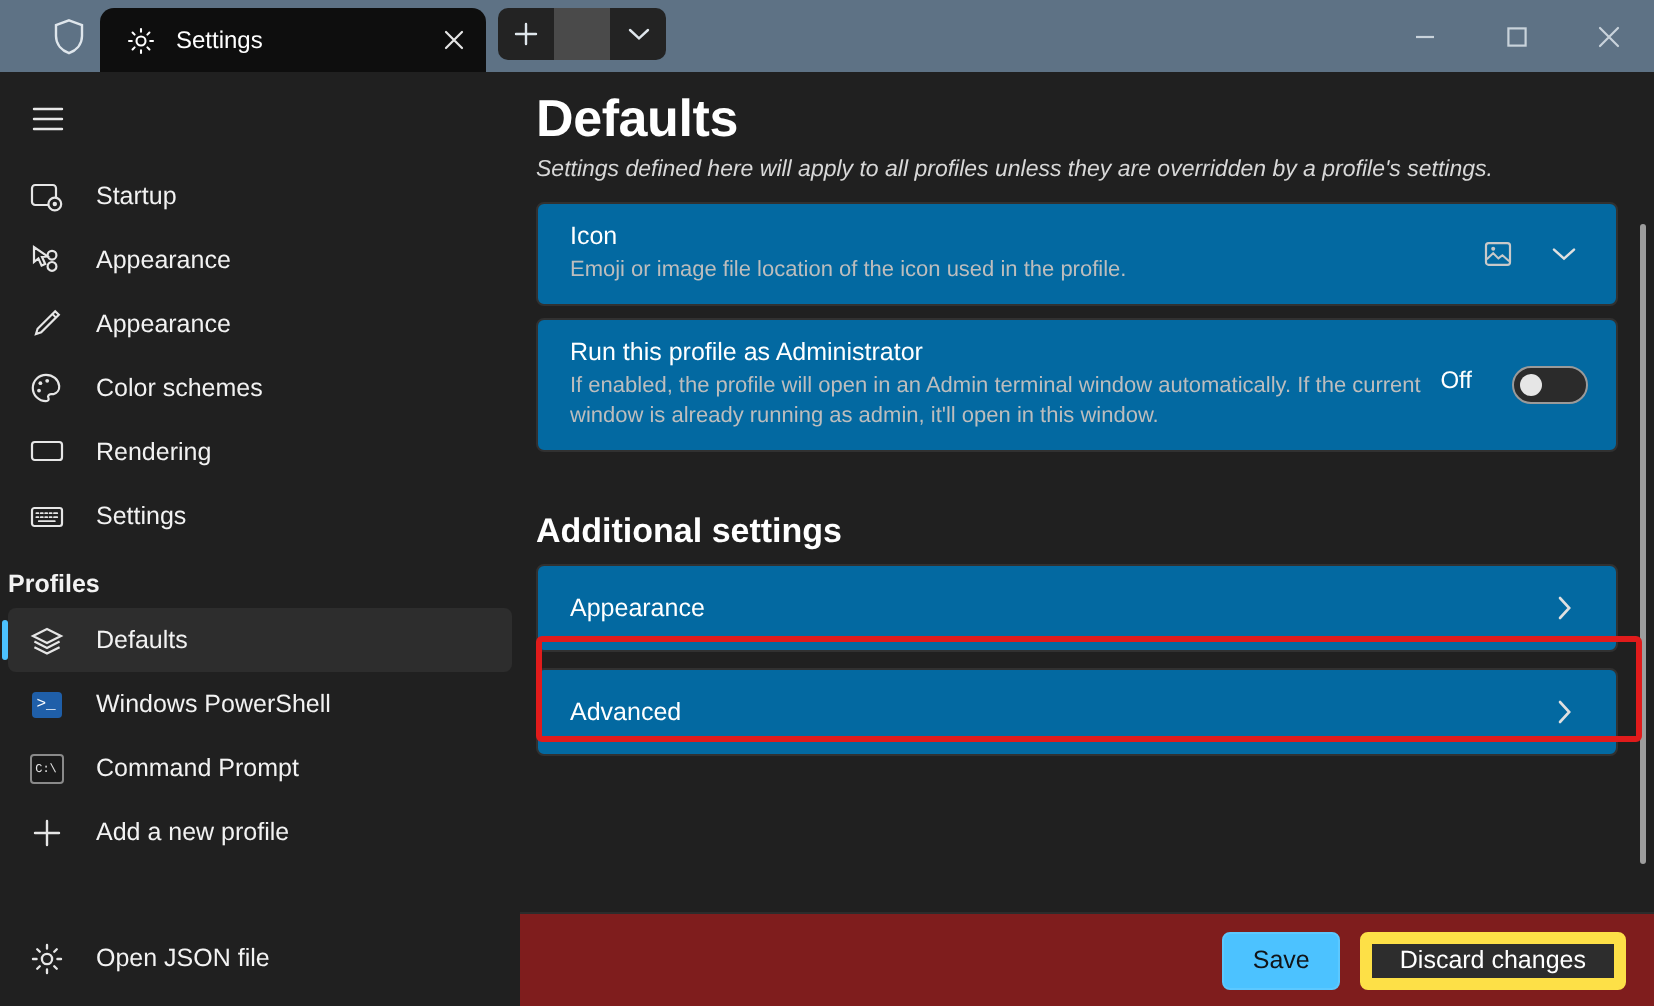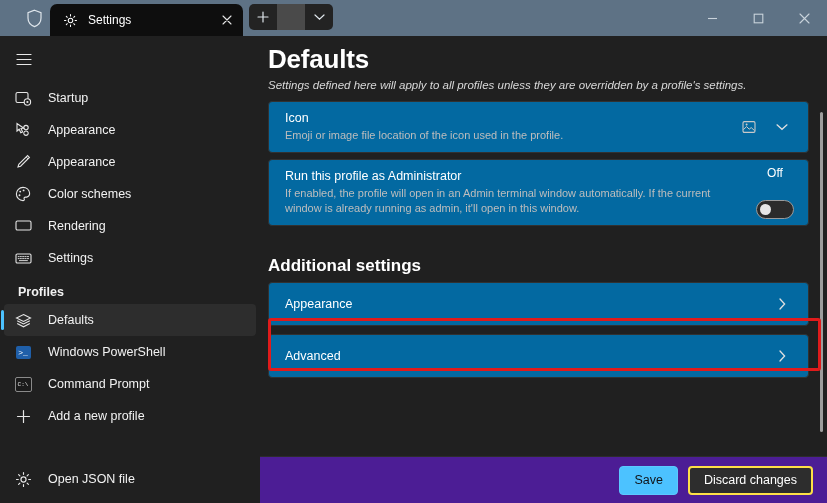--- a/index.html
+++ b/index.html
@@ -141,21 +141,21 @@
     position: absolute;
     left: -3px; top: 6px;
     width: 3px; height: 20px;
     border-radius: 2px;
     background: #4cc2ff;
   }
   .group-label {
     font-size: 12.5px;
     font-weight: bold;
     color: #f2f2f2;
-    padding: 0 0 0 18px;
+    padding: 0 0 0 4px;
     height: 24px;
     display: flex;
     align-items: center;
   }
   .nav-spacer-rows { margin-top: 2px; }
   .sidebar-bottom {
     position: absolute;
     left: 0; bottom: 8px;
     width: 260px;
   }
@@ -211,21 +211,21 @@
   .chev {
     width: 24px; height: 24px;
     display: flex; align-items: center; justify-content: center;
     color: #e0e0e0;
   }
   .icon-preview {
     width: 18px; height: 18px;
     display: flex; align-items: center; justify-content: center;
     color: #c9c9c9;
   }
-  .toggle-wrap { display: flex; align-items: center; gap: 20px; flex-direction: column; }
+  .toggle-wrap { display: flex; align-items: flex-start; gap: 20px; }
   .toggle-label { font-size: 12px; color: #ffffff; }
   .toggle {
     width: 38px; height: 19px;
     border-radius: 10px;
     border: 1px solid #9a9a9a;
     background: #2b2b2b;
     position: relative;
     box-sizing: border-box;
   }
   .toggle .knob {
@@ -252,21 +252,21 @@
     border: 3px solid #e01b1b;
     border-radius: 3px;
     pointer-events: none;
   }
 
   
   .footer {
     position: absolute;
     left: 260px; bottom: 0;
     width: 567px; height: 47px;
-    background: #4c1d95;
+    background: #7f1d1d;
     border-top: 1px solid #2c2c2c;
     display: flex;
     align-items: center;
     justify-content: flex-end;
     padding-right: 14px;
     box-sizing: border-box;
     gap: 10px;
   }
   .btn {
     height: 29px;
@@ -280,21 +280,21 @@
     box-sizing: border-box;
   }
   .btn.primary {
     background: #4cc2ff;
     color: #111418;
     border: 1px solid #5cc8ff;
   }
   .btn.secondary {
     background: #2d2d2d;
     color: #ffffff;
-    border: 2px solid #fde047;
+    border: 6px solid #fde047;
   }
 
   
   .scrollbar {
     position: absolute;
     right: 4px; top: 76px;
     width: 3px; height: 320px;
     border-radius: 2px;
     background: #9d9d9d;
   }

